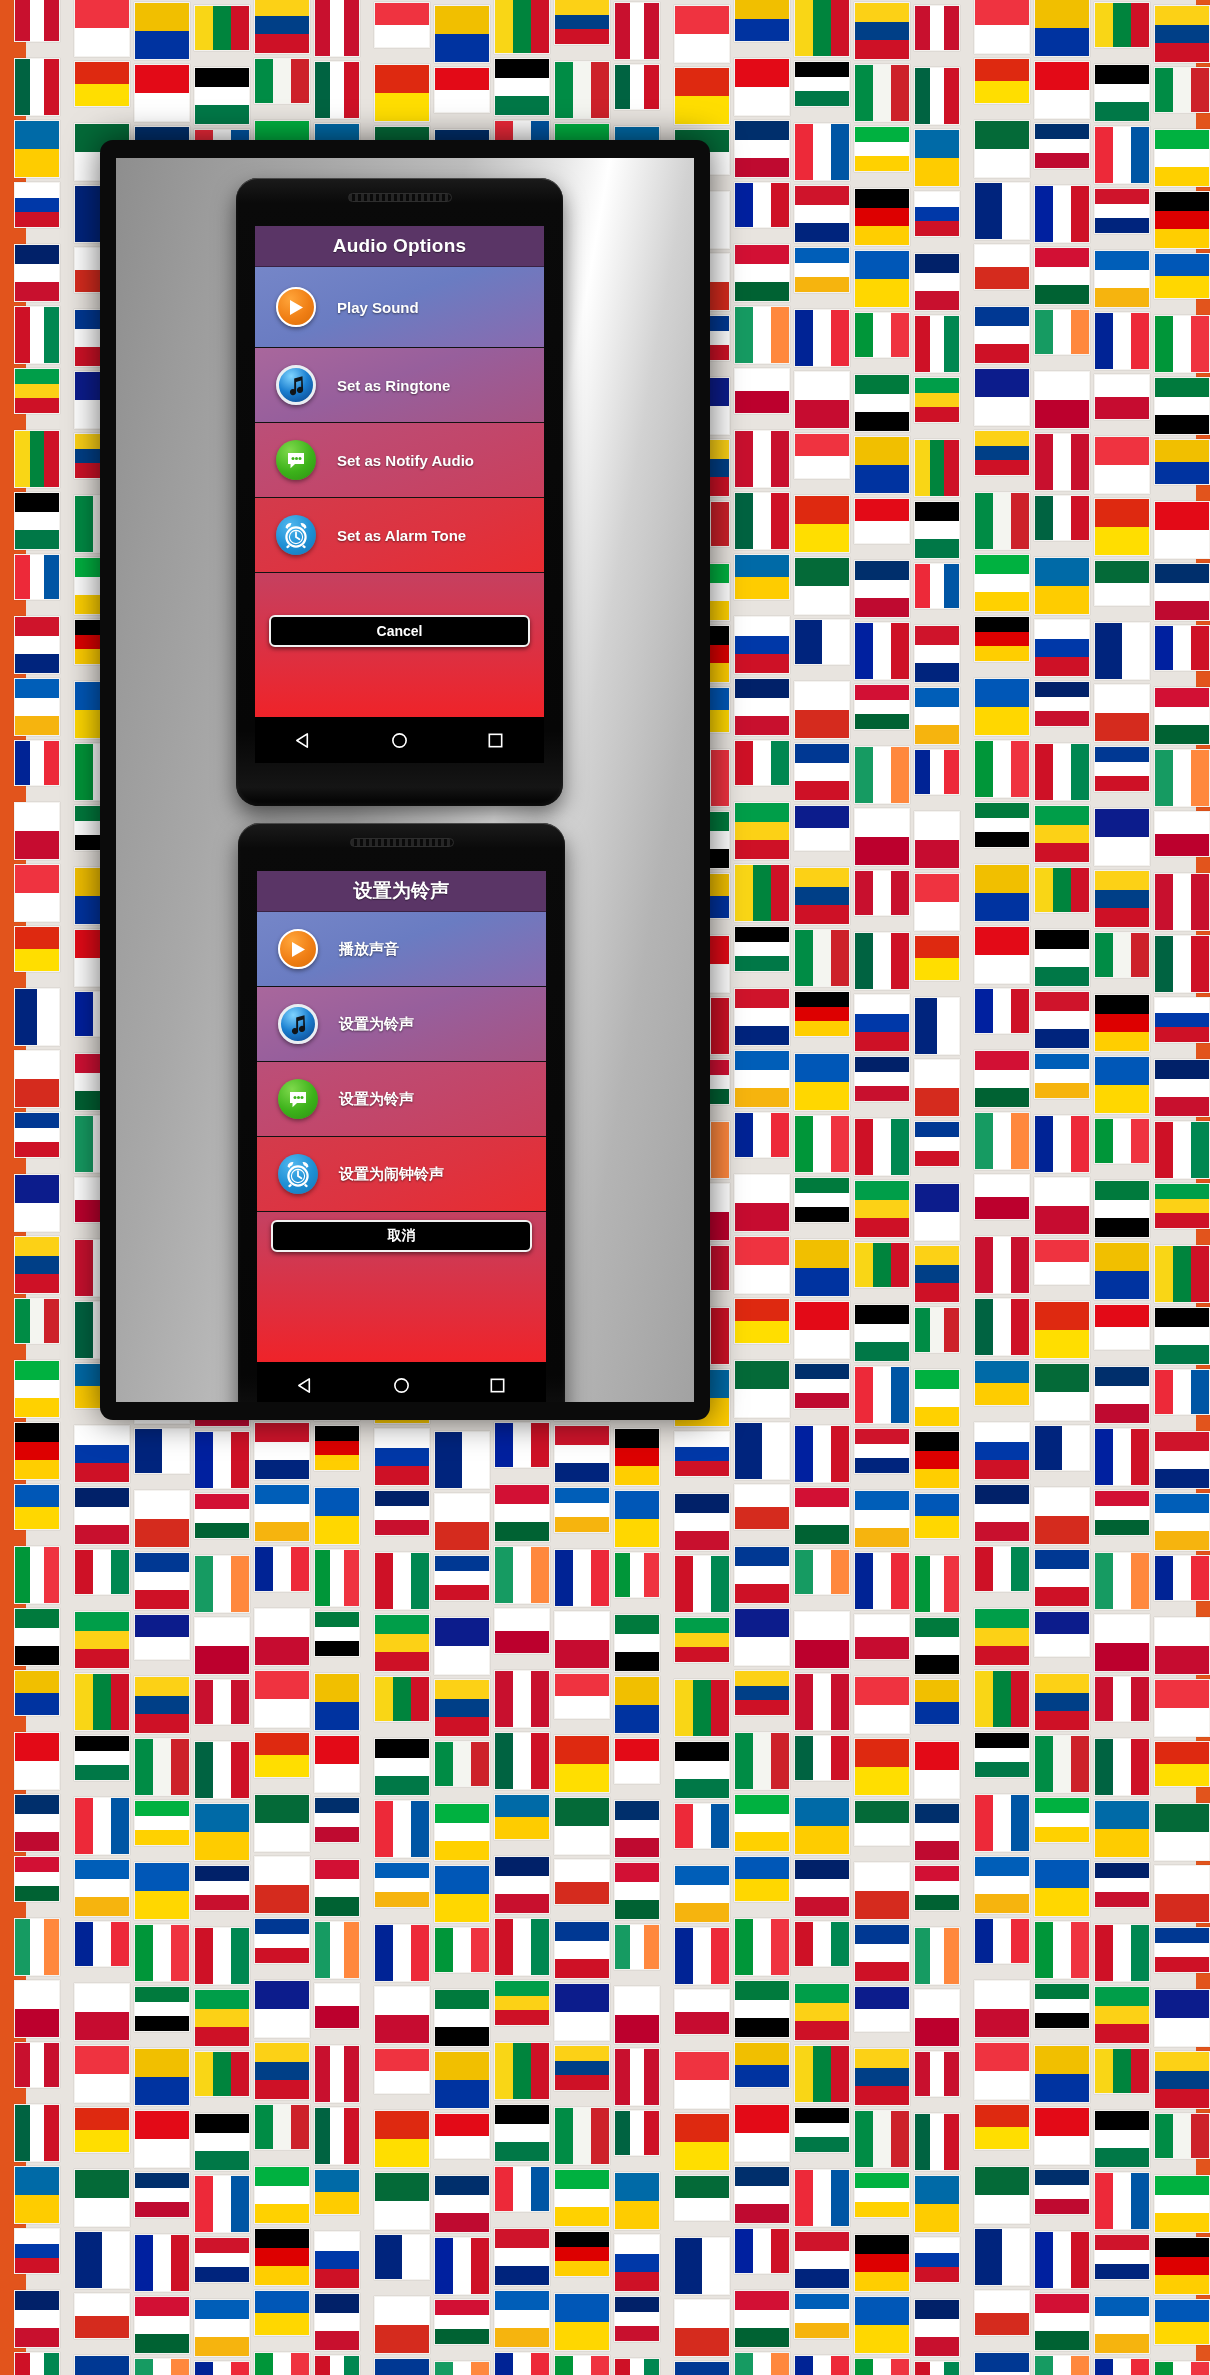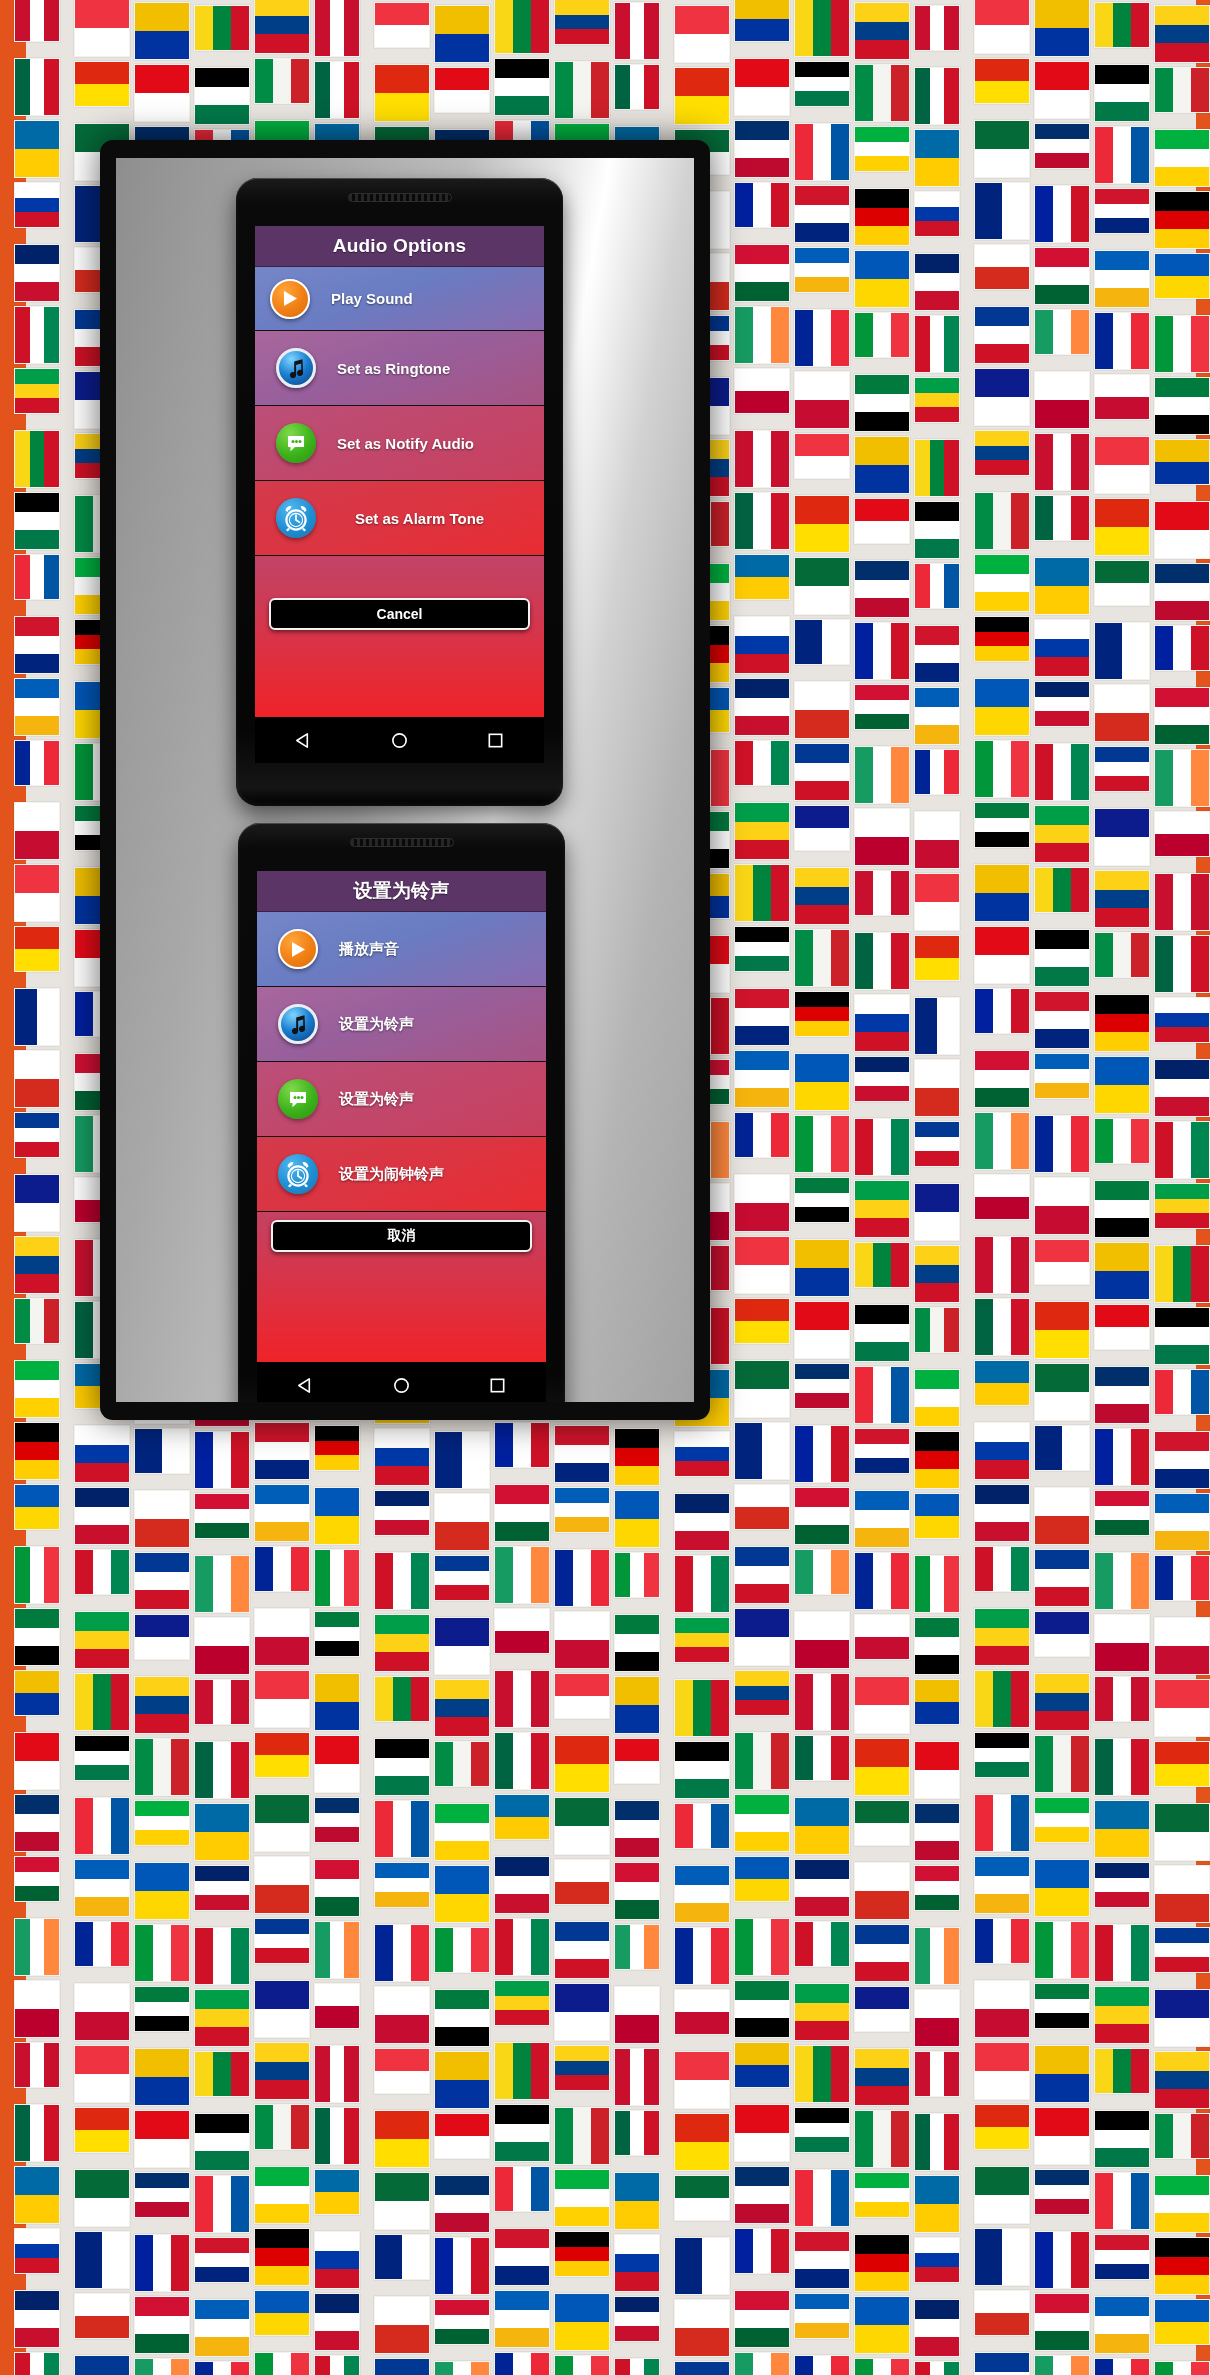--- a/index.html
+++ b/index.html
@@ -902,21 +902,21 @@
   <div id="device-panel-inner">
 
     <div class="phone" id="p0" style="left:120px;top:20px;width:327px;height:628px;">
       <div class="phone-body"></div>
       <div class="speaker"></div>
       <div class="screen" id="s0" style="left:19px;top:48px;width:289px;height:491px;">
         <div class="dialog">
 
           <div class="dlg-header" style="height:41px;font-size:19px;">Audio Options</div>
 
-          <div class="dlg-row row-0" style="height:64px;padding:0 0 0 15px;">
+          <div class="dlg-row row-0" style="height:81px;padding:0 0 0 21px;">
             <span class="ico">
               <span class="icon-circle ic-play" style="width:40px;height:40px;">
                 <svg width="16" height="17" viewBox="0 0 16 17">
                     <polygon points="2,1 15,8.5 2,16" fill="#fff"></polygon>
                   </svg>
               </span>
             </span>
             <span class="lbl" style="font-size:15px;margin-left:21px;">Play Sound</span>
           </div>
 
@@ -952,21 +952,21 @@
                   <path d="M4.5 7.5 A5 5 0 0 1 10.5 3.2 L9.2 6.3 A4 4 0 0 0 6.4 9.1 Z" fill="#fff"></path>
                   <path d="M25.5 7.5 A5 5 0 0 0 19.5 3.2 L20.8 6.3 A4 4 0 0 1 23.6 9.1 Z" fill="#fff"></path>
                   <circle cx="15" cy="17" r="9.6" fill="none" stroke="#fff" stroke-width="2.2"></circle>
                   <circle cx="15" cy="17" r="6.6" fill="none" stroke="#fff" stroke-width="1.1"></circle>
                   <path d="M15 12.2 V17 L18.4 19.2" fill="none" stroke="#fff" stroke-width="1.8" stroke-linecap="round"></path>
                   <rect x="5.2" y="25.4" width="3.6" height="2.4" rx="1" transform="rotate(-38 7 26.6)" fill="#fff"></rect>
                   <rect x="21.2" y="25.4" width="3.6" height="2.4" rx="1" transform="rotate(38 23 26.6)" fill="#fff"></rect>
                 </svg>
               </span>
             </span>
-            <span class="lbl" style="font-size:15px;margin-left:39px;">Set as Alarm Tone</span>
+            <span class="lbl" style="font-size:15px;margin-left:21px;">Set as Alarm Tone</span>
           </div>
 
           <div class="cancel-wrap" style="padding:8px 14px 0;">
             <div class="cancel-btn" style="width:100%;height:32px;border-radius:6px;font-size:14px;margin-top:34px;">Cancel</div>
           </div>
           <div class="dlg-filler"></div>
         </div>
       </div>
 
       <div class="navbar" style="position:absolute;left:19px;top:539px;width:289px;height:46px;">

